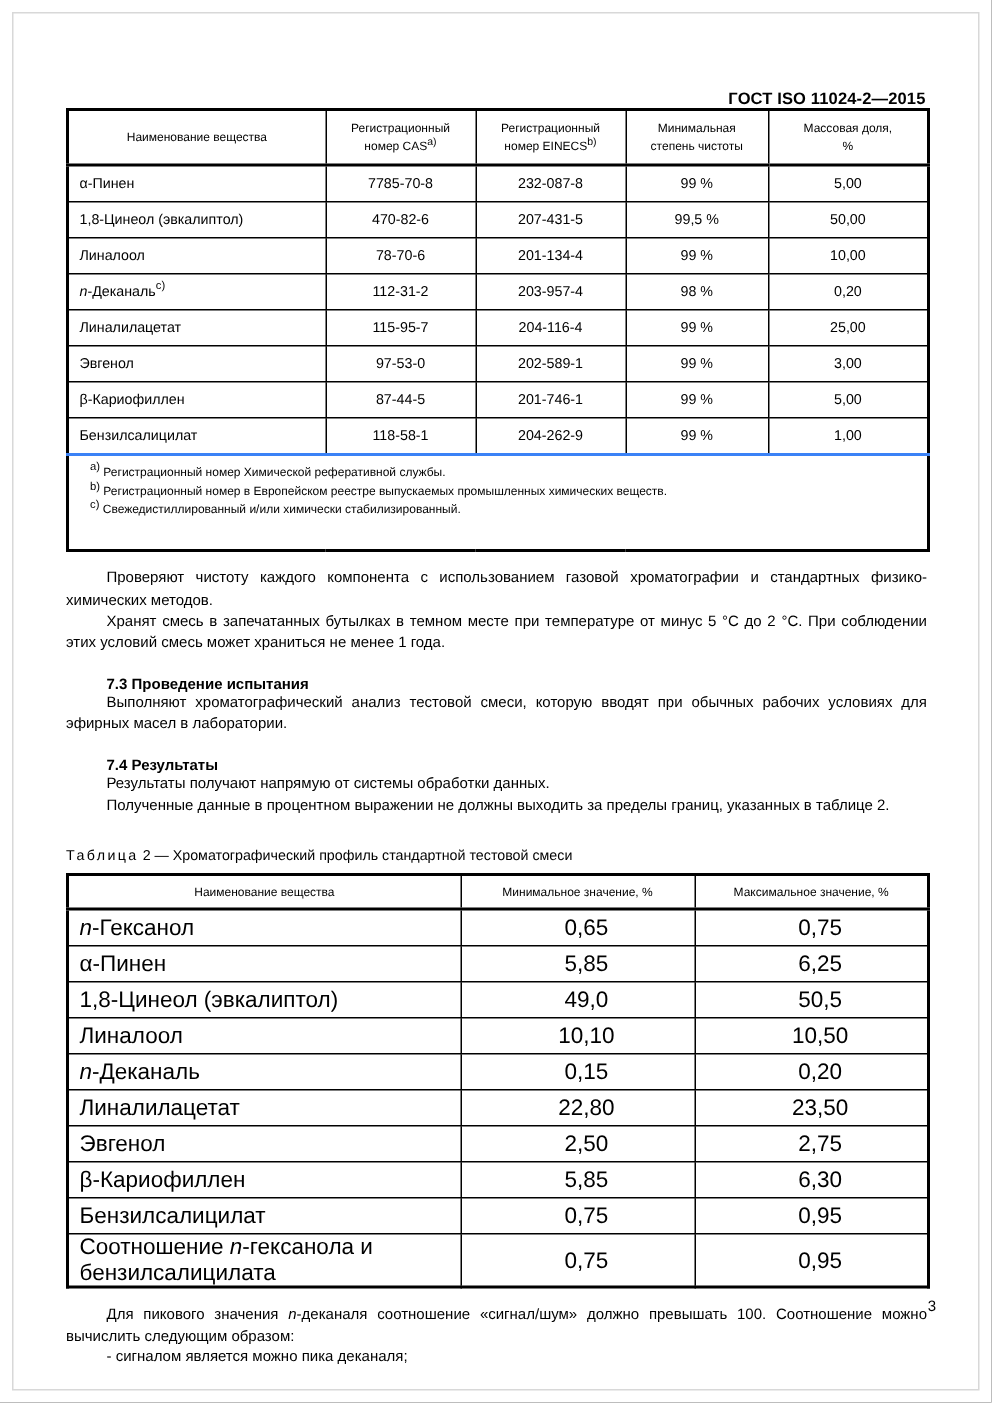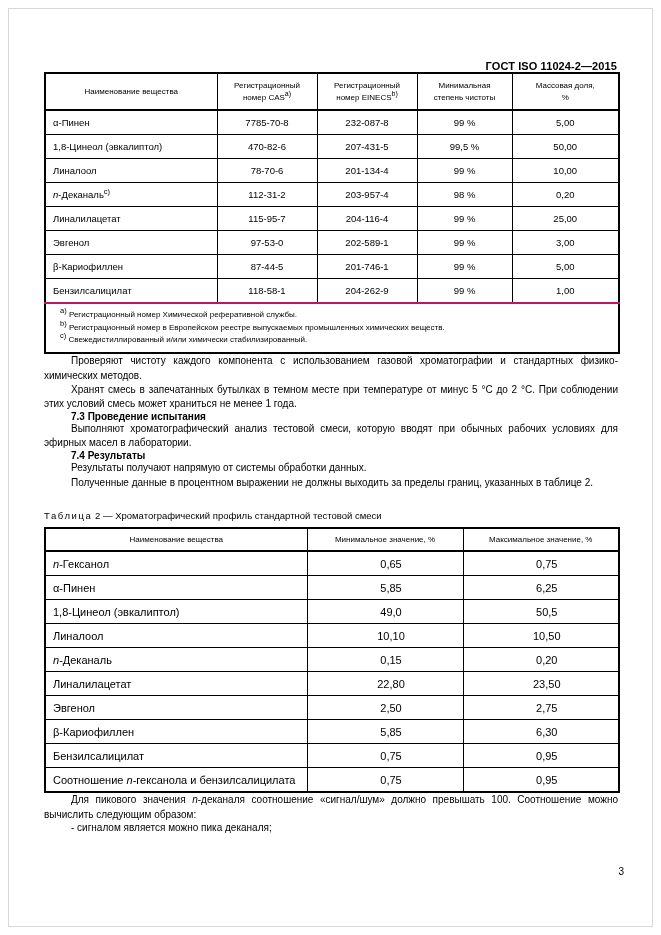--- a/index.html
+++ b/index.html
@@ -75,35 +75,35 @@
   }
   .t1 tbody td {
     font-size: 9.5px;
     height: 23px;
     vertical-align: middle;
   }
   .t1 tbody td.c-name { text-align: left; padding-left: 7px; }
   .t1 tbody td.c-num  { text-align: center; }
 
   .t1 tfoot td {
-    border-top: 2px solid #be185d;
-    padding: 5px 4px 6px 14px;
+    border-top: 2px solid #3b82f6;
+    padding: 5px 4px 20px 14px;
     font-size: 8px;
     line-height: 1.55;
   }
 
   .t2 thead th {
     font-size: 8px;
     text-align: center;
     line-height: 1.45;
     padding: 5px 3px 5px 3px;
     border-bottom: 2px solid #000;
   }
   .t2 tbody td {
-    font-size: 11px;
+    font-size: 15px;
     height: 23px;
     vertical-align: middle;
   }
   .t2 tbody td.c-name { text-align: left; padding-left: 7px; }
   .t2 tbody td.c-num  { text-align: center; padding-left: 12px; }
 
   sup {
     font-size: 7px;
     vertical-align: super;
     line-height: 0;
@@ -115,31 +115,31 @@
   }
 
   p.body {
     font-size: 10px;
     line-height: 1.42;
     color: #000;
     margin: 0;
     text-align: justify;
     text-indent: 27px;
   }
-  .para-block { margin-top: 0; }
+  .para-block { margin-top: 11px; }
   .para-tight { margin-top: 0px; }
 
   h3.sec {
     font-size: 10px;
     font-weight: bold;
     margin: 0;
     padding: 0;
     text-indent: 27px;
   }
-  .sec-block { }
+  .sec-block { margin-top: 15px; }
   .after-sec { margin-top: 9px; }
 
   .table-caption {
     font-size: 9.5px;
     color: #000;
     margin-top: 20px;
     margin-bottom: 6px;
   }
   .table-caption .tword { letter-spacing: 1.6px; }
 

